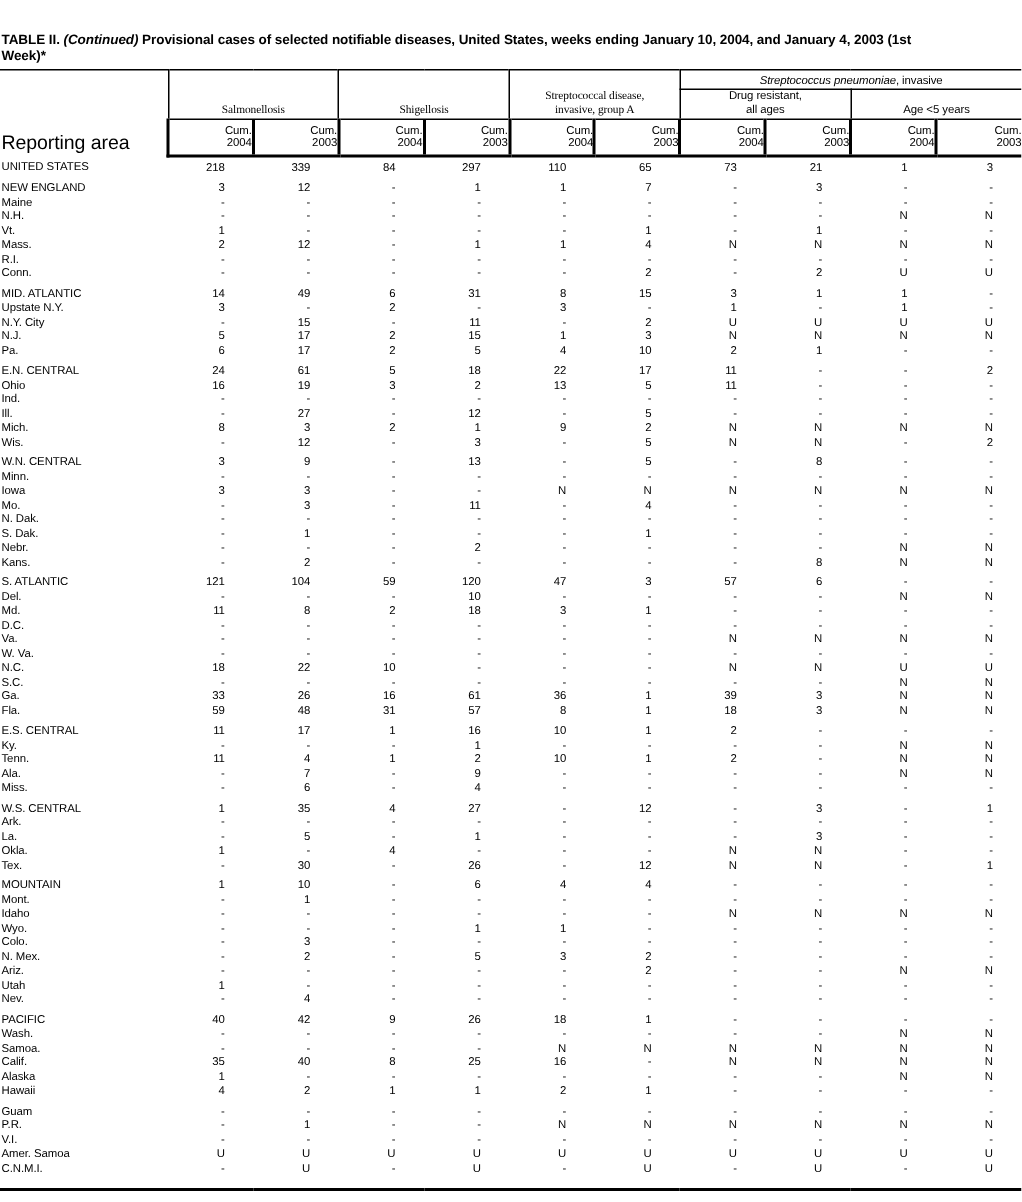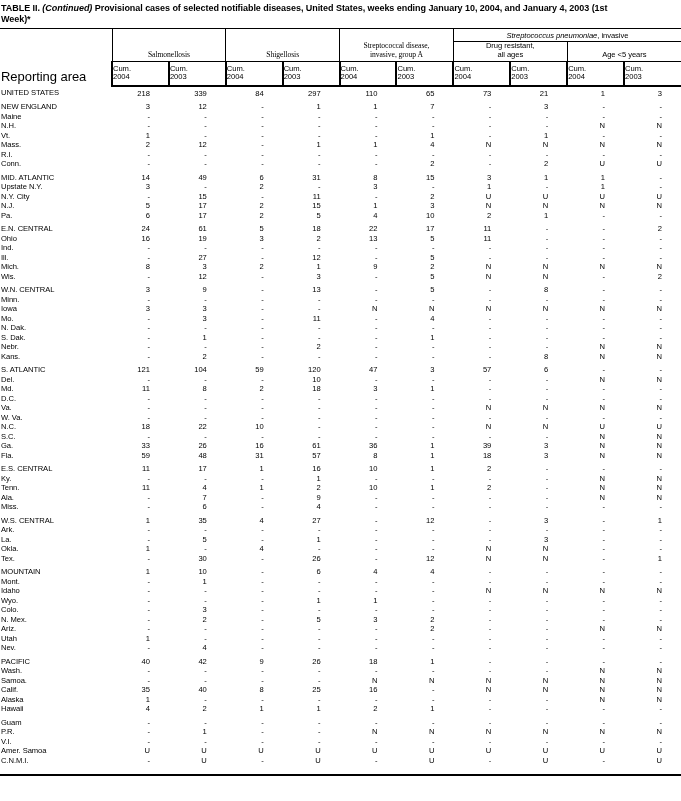--- a/index.html
+++ b/index.html
@@ -3,21 +3,21 @@
 <meta charset="utf-8">
 <style>
   * { margin: 0; padding: 0; box-sizing: border-box; }
   html, body { background: #fff; }
   body {
     width: 681px; height: 801px;
     color: #000;
     font-family: "Liberation Sans", sans-serif;
     overflow: hidden;
   }
-  .page { width: 630px; padding-top: 2px; }
+  .page { width: 630px; padding-top: 20px; }
   .title {
     font-size: 9px; font-weight: bold; line-height: 10.5px;
     letter-spacing: -0.05px;
     padding: 1px 1px 4px 1px;
   }
   .title .continued { font-style: italic; }
   table {
     width: 681px; table-layout: fixed;
     border-collapse: collapse;
     border-top: 1px solid #000;
@@ -43,21 +43,21 @@
     height: 13px; vertical-align: middle;
     border-left: 1px solid #000; border-bottom: 1px solid #000; margin-left: 16px;
   }
   th.pneumo i { font-style: italic; }
   tr.r2 th {
     height: 19px; vertical-align: bottom; line-height: 8.6px; padding-bottom: 2px;
     border-left: 1px solid #000; border-bottom: 1px solid #000;
     white-space: pre-line;
   }
   th.cum {
-    height: 24px; vertical-align: middle; text-align: left; line-height: 8.8px;
+    height: 24px; vertical-align: middle; text-align: right; line-height: 8.8px;
     border-left: 2.5px solid #000; border-bottom: 2px solid #000;
   }
   th.cum span { display: block; }
   tbody td {
     font-size: 7.6px; line-height: 9.5px; letter-spacing: -0.05px;
     text-align: right; padding-right: 19px;
     white-space: nowrap; overflow: hidden;
   }
   tbody td.stub { text-align: left; padding: 0 0 0 1px; }
   tbody tr.gap td { padding-top: 4px; }

